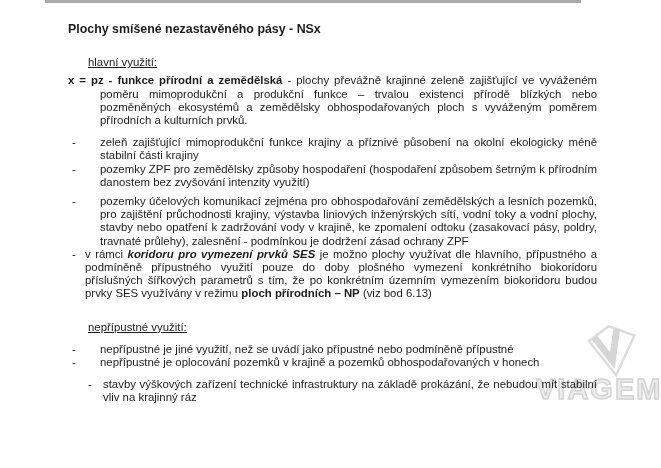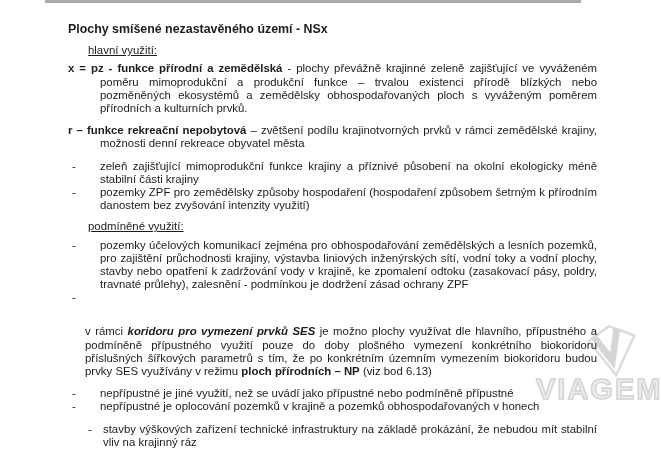--- a/index.html
+++ b/index.html
@@ -25,35 +25,35 @@
     z-index: 1;
     padding: 23px 64px 0 68px;
   }
   .title {
     font-size: 12.4px;
     font-weight: bold;
     margin: 0 0 6px 0;
   }
   .heading {
     text-decoration: underline;
-    margin: 8px 0 5px 0;
+    margin: 20px 0 5px 0;
     padding-left: 20px;
   }
   .def {
     margin: 2px 0 9px 0;
     padding-left: 32px;
     text-indent: -32px;
     text-align: justify;
   }
   .def .term { font-weight: bold; }
   .blist { margin: 0 0 6px 0; padding-left: 4px; }
   .blist.gap-top { margin-top: 9px; }
   .bi { display: flex; }
   .bi .dash { flex: none; width: 28px; }
-  .bi.tight .text-col { margin-left: -15px; margin-top: 34px; }
+  .bi.tight .text-col { margin-left: -15px; }
   .bi .text-col { flex: 1; text-align: justify; }
   .blist.deep { padding-left: 20px; }
   .blist.deep .dash { width: 15px; }
   .em-bi { font-weight: bold; font-style: italic; }
   .strong { font-weight: bold; }
   .watermark {
     position: absolute;
     z-index: 0;
     left: 536px;
     top: 322px;
@@ -84,53 +84,52 @@
   <div class="watermark">
     <svg class="gem" width="62" height="56" viewBox="0 0 100 90">
       <polygon points="14,24 50,6 88,28 48,86" fill="none" stroke="#dcdcdc" stroke-width="4"></polygon>
       <path d="M24,20 L46,62 L62,12" fill="none" stroke="#d6d6d6" stroke-width="11"></path>
     </svg>
     <div class="wm-text">VIAGEM</div>
   </div>
 
   <div class="content">
 
-    <div class="title">Plochy smíšené nezastavěného území - NSx</div>
+    <div class="title">Plochy smíšené nezastavěného pásy - NSx</div>
 
     <div class="heading">hlavní využití:</div>
 
     <p class="def"><span class="term">x = pz - funkce přírodní a zemědělská</span><span> - plochy převážně krajinné zeleně zajišťující ve vyváženém poměru mimoprodukční a produkční funkce – trvalou existenci přírodě blízkých nebo pozměněných ekosystémů a zemědělsky obhospodařovaných ploch s vyváženým poměrem přírodních a kulturních prvků.</span></p>
 
-    <p class="def"><span class="term">r – funkce rekreační nepobytová</span><span> – zvětšení podílu krajinotvorných prvků v rámci zemědělské krajiny, možnosti denní rekreace obyvatel města</span></p>
 
 
     <div class="blist">
       <div class="bi">
         <span class="dash">-</span>
         <div class="text-col">zeleň zajišťující mimoprodukční funkce krajiny a příznivé působení na okolní ekologicky méně stabilní části krajiny</div>
       </div>
       <div class="bi">
         <span class="dash">-</span>
         <div class="text-col">pozemky ZPF pro zemědělsky způsoby hospodaření (hospodaření způsobem šetrným k přírodním danostem bez zvyšování intenzity využití)</div>
       </div>
     </div>
 
-    <div class="heading">podmíněné využití:</div>
 
     <div class="blist">
       <div class="bi">
         <span class="dash">-</span>
         <div class="text-col">pozemky účelových komunikací zejména pro obhospodařování zemědělských a lesních pozemků, pro zajištění průchodnosti krajiny, výstavba liniových inženýrských sítí, vodní toky a vodní plochy, stavby nebo opatření k zadržování vody v krajině, ke zpomalení odtoku (zasakovací pásy, poldry, travnaté průlehy), zalesnění - podmínkou je dodržení zásad ochrany ZPF</div>
       </div>
       <div class="bi tight">
         <span class="dash">-</span>
         <div class="text-col"><span>v rámci </span><span class="em-bi">koridoru pro vymezení prvků SES</span><span> je možno plochy využívat dle hlavního, přípustného a podmíněně přípustného využití pouze do doby plošného vymezení konkrétního biokoridoru příslušných šířkových parametrů s tím, že po konkrétním územním vymezením biokoridoru budou prvky SES využívány v režimu </span><span class="strong">ploch přírodních – NP</span><span> (viz bod 6.13)</span></div>
       </div>
     </div>
 
+    <div class="heading">nepřípustné využití:</div>
 
     <div class="blist gap-top">
       <div class="bi">
         <span class="dash">-</span>
         <div class="text-col">nepřípustné je jiné využití, než se uvádí jako přípustné nebo podmíněně přípustné</div>
       </div>
       <div class="bi">
         <span class="dash">-</span>
         <div class="text-col">nepřípustné je oplocování pozemků v krajině a pozemků obhospodařovaných v honech</div>
       </div>

